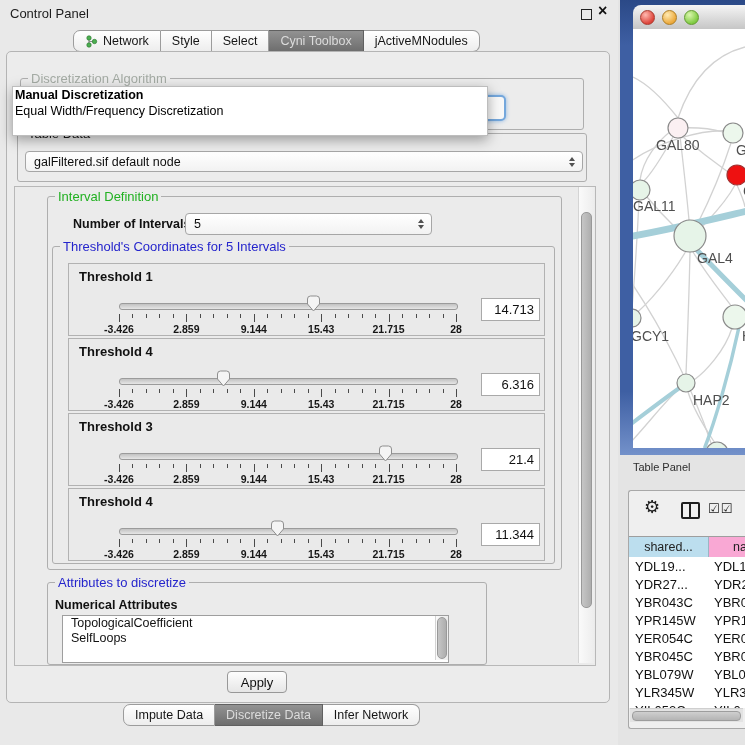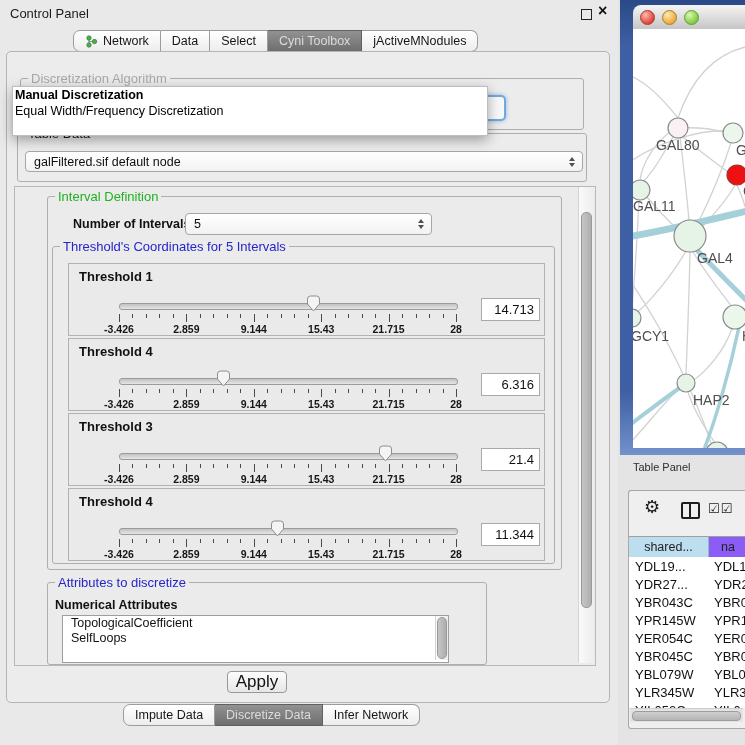--- a/index.html
+++ b/index.html
@@ -71,21 +71,21 @@
   .ticklab{position:absolute;font-size:10.5px;font-weight:bold;color:#161616;
            transform:translateX(-50%);white-space:nowrap;}
   .valbox{position:absolute;left:412px;top:34px;width:52px;height:21px;background:#fff;
           border:1px solid #a9a9a9;font-size:13px;color:#111;display:flex;align-items:center;
           justify-content:flex-end;padding-right:5px;}
 
   #attr-list{background:#fff;border:1px solid #9e9e9e;overflow:hidden;}
   .aitem{font-size:12.5px;height:15px;line-height:15px;padding-left:8px;color:#111;}
 
   #apply-btn{left:227px;top:671px;width:58px;height:20px;border:1px solid #989898;border-radius:4px;
-             background:linear-gradient(#fdfdfd,#e6e6e6);font-size:17px;color:#111;
+             background:linear-gradient(#fdfdfd,#e6e6e6);font-size:13px;color:#111;
              display:flex;align-items:center;justify-content:center;}
 
   
   #desktop-blue{left:620px;top:0;width:125px;height:455px;
      background:linear-gradient(180deg,#2b4987 0%,#3e5fa3 10%,#3e5fa3 86%,#7391ca 100%);}
   #net-titlebar{left:633px;top:5px;width:112px;height:24px;
      background:linear-gradient(#f5f5f5,#c6c6c6);border-bottom:1px solid #8c8c8c;
      border-radius:8px 0 0 0;}
   .light{position:absolute;top:5px;width:13px;height:13px;border-radius:50%;}
   .light.red{left:7px;background:radial-gradient(circle at 35% 30%,#ffb9b0,#dd443a 70%);border:1px solid #a83a2e;}
@@ -97,21 +97,21 @@
   #tp-box{left:628px;top:490px;width:117px;height:237px;background:#efefef;
           border:1px solid #a8a8a8;border-right:none;border-radius:3px 0 0 3px;}
   #gear-icon{left:644px;top:498px;font-size:18px;color:#1d1d1d;line-height:18px;}
   #split-icon{left:681px;top:502px;width:15px;height:13px;border:2px solid #1d1d1d;border-radius:2px;}
   #split-icon::after{content:"";position:absolute;left:6px;top:0;width:2px;height:100%;background:#1d1d1d;}
   #check-icons{left:708px;top:501px;font-size:13px;color:#1d1d1d;letter-spacing:1px;}
   #tp-header{left:629px;top:536px;width:116px;height:20px;display:flex;
              border-top:1px solid #9e9e9e;border-bottom:1px solid #9e9e9e;}
   .hcell{font-size:12.5px;color:#222;display:flex;align-items:center;overflow:hidden;}
   .hcell.c1{width:79px;background:#bcdeee;border-right:1px solid #9bb6c4;justify-content:center;}
-  .hcell.c2{flex:1;background:#8b5cf6;padding-left:12px;}
+  .hcell.c2{flex:1;background:#f9a8d4;padding-left:24px;}
   #tp-rows{left:629px;top:557px;width:116px;height:151px;background:#fff;overflow:hidden;}
   .trow{display:flex;height:18px;align-items:center;}
   .trow .c1{width:79px;padding-left:6px;font-size:13px;color:#111;overflow:hidden;white-space:nowrap;}
   .trow .c2{flex:1;font-size:13px;color:#111;overflow:hidden;white-space:nowrap;}
   #tp-hscroll{left:630px;top:708px;width:113px;height:13px;background:#e3e3e3;border-top:1px solid #cfcfcf;}
   #tp-hthumb{position:absolute;left:2px;top:2px;width:107px;height:8px;border-radius:4px;
              background:linear-gradient(#cfcfcf,#b4b4b4);border:1px solid #9d9d9d;}
 </style>
 </head>
 <body>
@@ -127,21 +127,21 @@
           <svg width="13" height="13">
             <path d="M4 3 L4 10 M4 6.5 L9.5 6.5" stroke="#8a8a8a" stroke-width="1.2" fill="none"></path>
             <circle cx="4" cy="3" r="2.2" fill="#4caf50" stroke="#2e7d32" stroke-width="0.7"></circle>
             <circle cx="4" cy="10" r="2.2" fill="#4caf50" stroke="#2e7d32" stroke-width="0.7"></circle>
             <circle cx="9.5" cy="6.5" r="2.2" fill="#4caf50" stroke="#2e7d32" stroke-width="0.7"></circle>
           </svg>
         </span>
         <span>Network</span>
       </div>
       <div class="tab">
-        <span>Data</span>
+        <span>Style</span>
       </div>
       <div class="tab">
         <span>Select</span>
       </div>
       <div class="tab sel">
         <span>Cyni Toolbox</span>
       </div>
       <div class="tab">
         <span>jActiveMNodules</span>
       </div>

